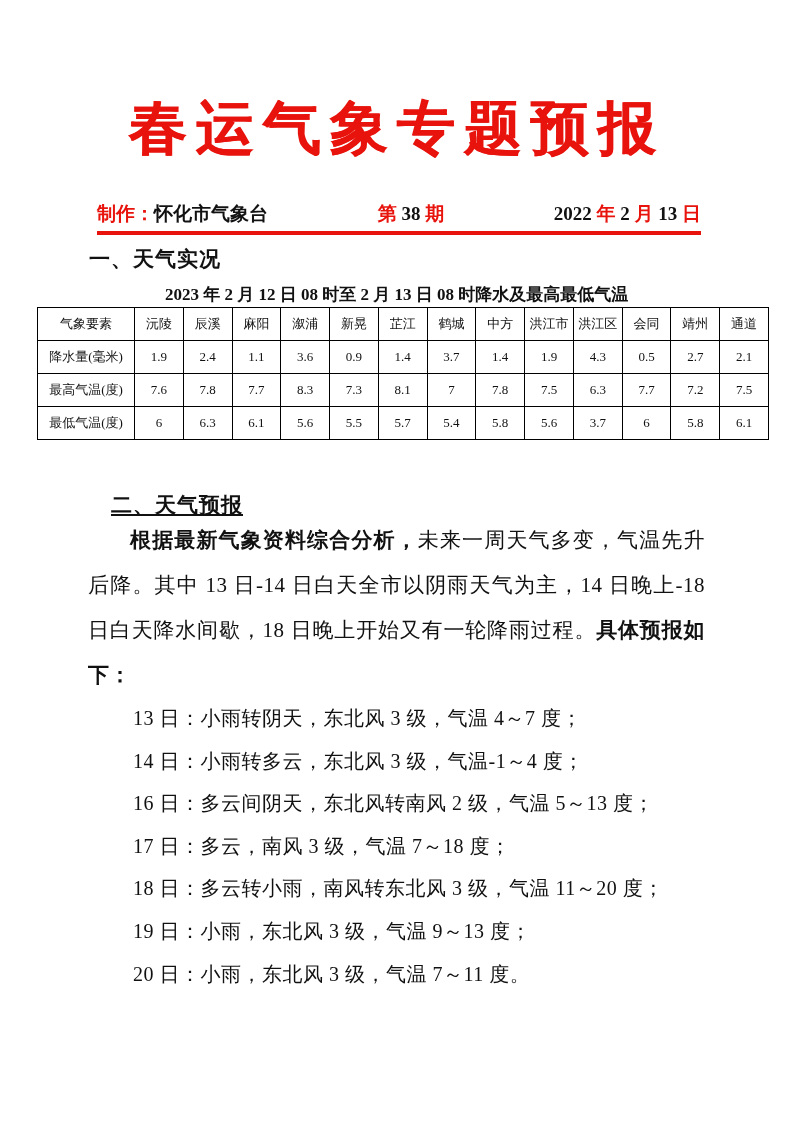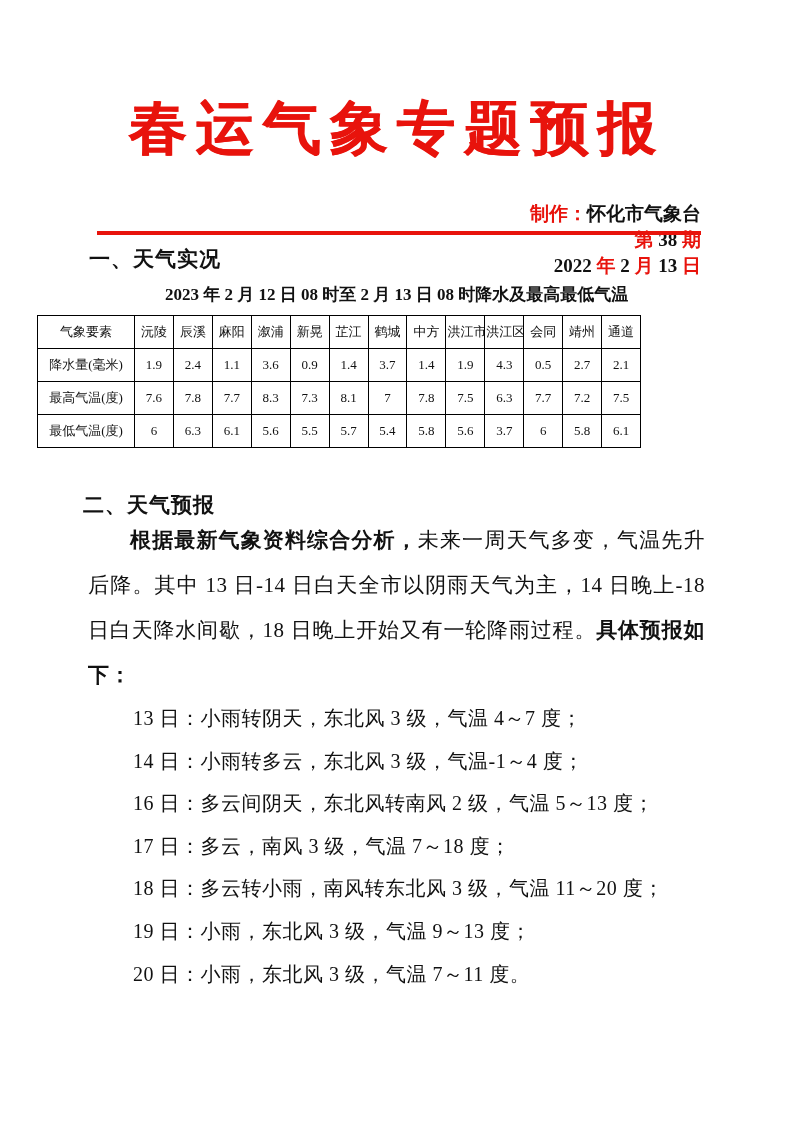--- a/index.html
+++ b/index.html
@@ -22,55 +22,54 @@
     color: #e8130c;
     letter-spacing: 9px;
     text-shadow: 1px 0 0 #e8130c;
     white-space: nowrap;
   }
   .meta-row {
     position: absolute;
     top: 201px; left: 97px; width: 604px;
     display: flex;
     justify-content: space-between;
-    align-items: flex-end;
+    align-items: center;
     font-size: 19px;
     font-weight: bold;
     white-space: nowrap;
-    flex-direction: column;
   }
   .red { color: #e8130c; }
   .black { color: #111; }
   .red-rule {
     position: absolute;
     top: 231px; left: 97px; width: 604px; height: 4px;
     background: #e8130c;
   }
   .section-heading {
     position: absolute;
     left: 89px;
     font-size: 21px;
     font-weight: bold;
     letter-spacing: 1px;
     white-space: nowrap;
   }
   .h-sec1 { top: 245px; }
-  .h-sec2 { top: 491px; left: 83px; }
+  .h-sec2 { top: 491px; left: 111px; text-decoration: underline; }
   .table-title {
     position: absolute;
     top: 283px; left: 0; right: 0;
     text-align: center;
     font-size: 17px;
     font-weight: bold;
     white-space: nowrap;
   }
   table.weather {
     position: absolute;
-    top: 315px; left: 37px;
-    width: 604px;
+    top: 307px; left: 37px;
+    width: 732px;
     border-collapse: collapse;
     table-layout: fixed;
   }
   table.weather th, table.weather td {
     border: 1.5px solid #000;
     height: 33px;
     text-align: center;
     vertical-align: middle;
     font-size: 13px;
     font-weight: normal;

